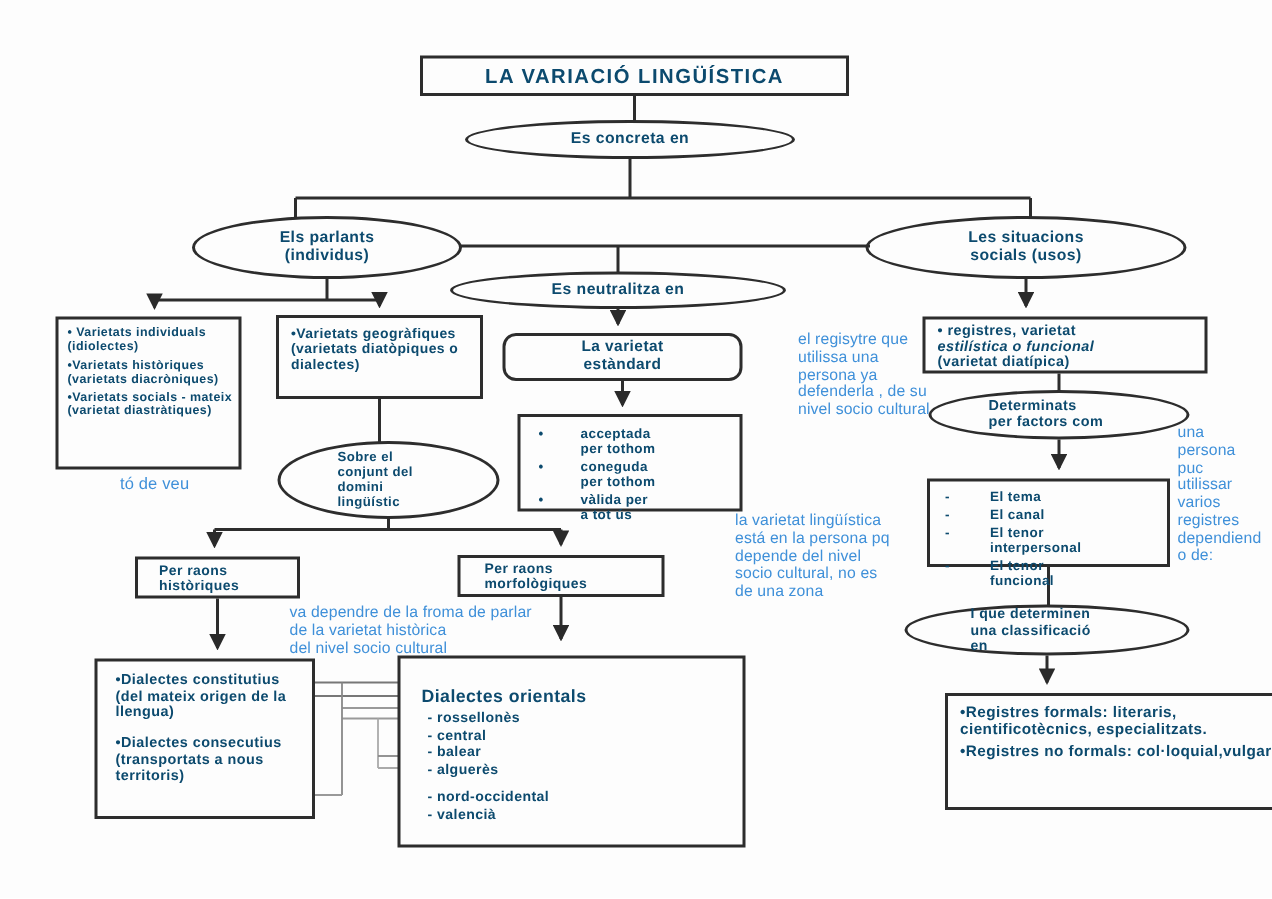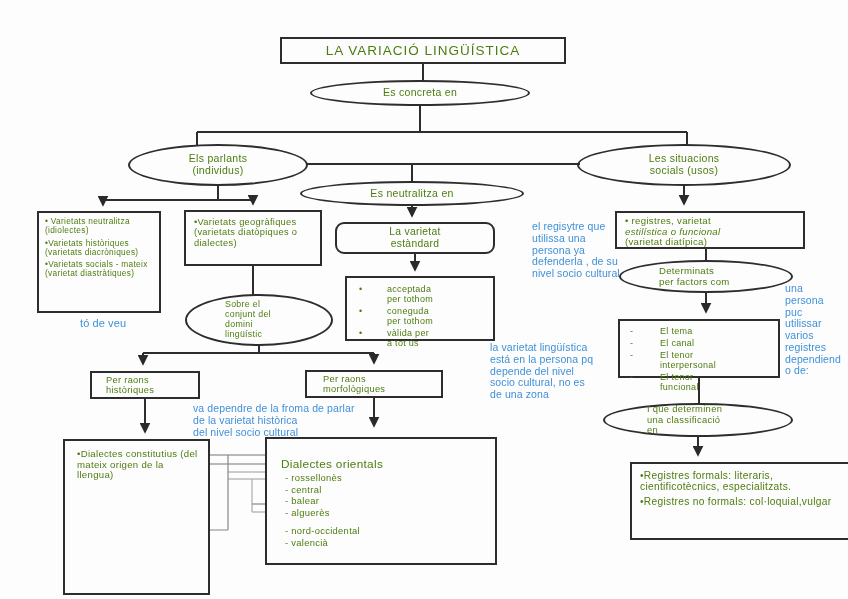--- a/index.html
+++ b/index.html
@@ -2,21 +2,21 @@
 <html><head>
 <meta charset="utf-8">
 <style>
   html,body { margin:0; padding:0; background:#ffffff; }
   .stage {
     position:relative; width:848px; height:599px; background:#fdfdfd;
     font-family:"Liberation Sans", sans-serif; overflow:hidden;
   }
   svg.wires { position:absolute; left:0; top:0; width:848px; height:599px; }
   .node {
-    position:absolute; box-sizing:border-box; color:#4d7c0f; font-weight:normal;
+    position:absolute; box-sizing:border-box; color:#0c4a6e; font-weight:bold;
     letter-spacing:0.3px; line-height:1.12;
   }
   .box   { border:2px solid #2d2d2d; background:rgba(253,253,253,0.0); }
   .round { border-radius:9px; }
   .ellipse {
     border:2px solid #2d2d2d; border-radius:50%;
     display:flex; align-items:center; justify-content:center; text-align:center;
   }
   .pre { white-space:pre-line; }
   .center { display:flex; align-items:center; justify-content:center; text-align:center; }
@@ -88,40 +88,41 @@
 
   <div class="node ellipse pre" style="left:128px;top:144px;width:180px;height:42px;font-size:10.5px;">Els parlants
 (individus)</div>
 
   <div class="node ellipse pre" style="left:577px;top:144px;width:214px;height:42px;font-size:10.5px;">Les situacions
 socials (usos)</div>
 
   <div class="node ellipse pre" style="left:300px;top:181px;width:224px;height:25px;font-size:10.5px;">Es neutralitza en</div>
 
   <div class="node box" style="left:37px;top:211px;width:124px;height:102px;padding:4px 3px 2px 6px;font-size:8.3px;">
-    <div class="li">• Varietats neutralitza (idiolectes)</div>
+    <div class="li">• Varietats individuals (idiolectes)</div>
     <div class="li">•Varietats històriques (varietats diacròniques)</div>
     <div class="li">•Varietats socials  -  mateix (varietat diastràtiques)</div>
   </div>
 
   <div class="node box" style="left:184px;top:210px;width:138px;height:56px;padding:5px 4px 2px 8px;font-size:9.3px;">•Varietats geogràfiques (varietats diatòpiques o dialectes)</div>
 
   <div class="node ellipse pre tleft" style="left:185px;top:294px;width:148px;height:52px;font-size:8.8px;justify-content:flex-start;padding-left:38px;">Sobre el
 conjunt del
 domini
 lingüístic</div>
 
   <div class="node box pre" style="left:90px;top:371px;width:110px;height:28px;padding:2px 0 0 14px;font-size:9.3px;">Per raons
 històriques</div>
 
   <div class="node box pre" style="left:305px;top:370px;width:138px;height:28px;padding:2px 0 0 16px;font-size:9.3px;">Per raons
 morfològiques</div>
 
-  <div class="node box" style="left:63px;top:439px;width:147px;height:156px;padding:8px 6px 2px 12px;font-size:9.6px;">
+  <div class="node box" style="left:63px;top:439px;width:147px;height:107px;padding:8px 6px 2px 12px;font-size:9.6px;">
     <div class="li" style="margin-bottom:10px;">•Dialectes constitutius (del mateix origen de la llengua)</div>
+    <div class="li">•Dialectes consecutius (transportats a nous territoris)</div>
   </div>
 
   <div class="node box" style="left:265px;top:437px;width:232px;height:128px;padding:19px 4px 2px 14px;font-size:9.4px;">
     <div style="font-size:11.8px;margin-bottom:2px;">Dialectes orientals</div>
     <div class="li" style="margin:0 0 1px 4px;">- rossellonès</div>
     <div class="li" style="margin:0 0 1px 4px;">- central</div>
     <div class="li" style="margin:0 0 1px 4px;">- balear</div>
     <div class="li" style="margin:0 0 8px 4px;">- alguerès</div>
     <div class="li" style="margin:0 0 1px 4px;">- nord-occidental</div>
     <div class="li" style="margin:0 0 1px 4px;">- valencià</div>

